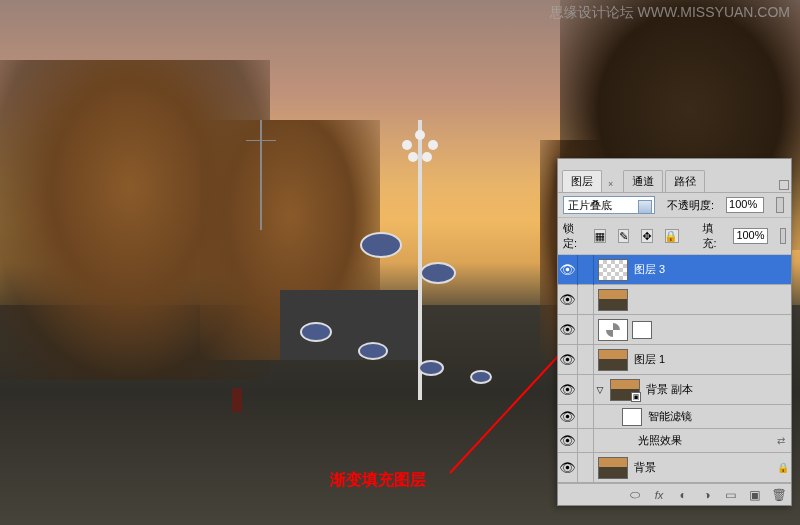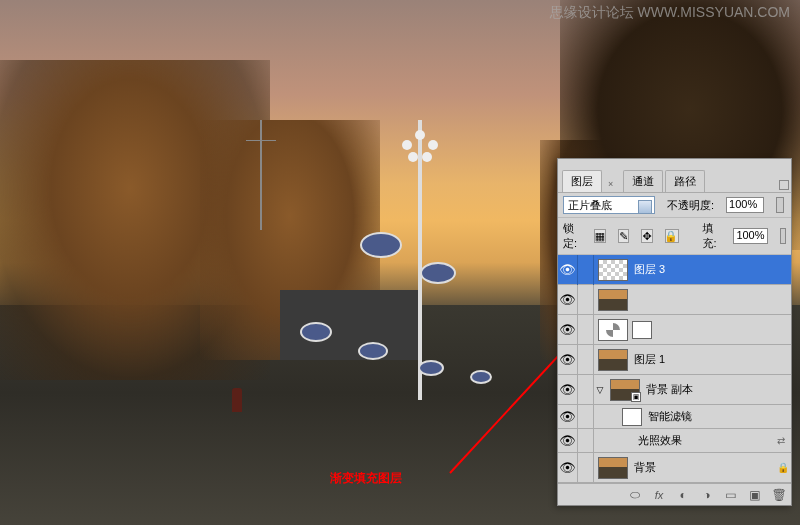--- a/index.html
+++ b/index.html
@@ -16,21 +16,21 @@
 .lamphead .bulb{position:absolute;width:10px;height:10px;border-radius:50%;background:#eee}
 .lamphead .bulb:nth-child(1){top:0;left:15px}.lamphead .bulb:nth-child(2){top:10px;left:2px}.lamphead .bulb:nth-child(3){top:10px;left:28px}.lamphead .bulb:nth-child(4){top:22px;left:8px}.lamphead .bulb:nth-child(5){top:22px;left:22px}
 .tower{position:absolute;left:260px;top:120px;width:2px;height:110px;background:#888}
 .tower::before,.tower::after{content:"";position:absolute;top:0;width:14px;height:1px;background:#888}
 .tower::before{left:-14px;top:20px}.tower::after{left:2px;top:20px}
 .person{position:absolute;left:232px;top:388px;width:10px;height:24px;background:#5a2018;border-radius:3px 3px 0 0}
 .signs{position:absolute;left:300px;top:232px;width:260px;height:180px}
 .sign{position:absolute;width:42px;height:26px;border-radius:50%;background:#4a5a8a;border:2px solid #ddd}
 .sign.s1{left:60px;top:0}.sign.s2{left:120px;top:30px;width:36px;height:22px}.sign.s3{left:0px;top:90px;width:32px;height:20px}.sign.s4{left:58px;top:110px;width:30px;height:18px}.sign.s5{left:118px;top:128px;width:26px;height:16px}.sign.s6{left:170px;top:138px;width:22px;height:14px}
 .building{position:absolute;left:280px;top:290px;width:140px;height:70px;background:#3a3a3a}
-.annot{position:absolute;left:330px;top:470px;color:#ff0000;font-size:12px;font-weight:bold}
+.annot{position:absolute;left:330px;top:470px;color:#ff0000;font-size:16px;font-weight:bold}
 .arrow{position:absolute;left:440px;top:275px;width:220px;height:200px;pointer-events:none}
 .watermark{position:absolute;top:4px;right:10px;color:#aaa;font-size:14px;opacity:.7}
 
 .panel{position:absolute;right:8px;top:158px;width:235px;background:#d4d4d4;border:1px solid #888;box-shadow:-2px 2px 6px rgba(0,0,0,.3)}
 .tabs{display:flex;background:#d4d4d4;border-bottom:1px solid #aaa;height:34px;align-items:flex-end;padding-left:4px}
 .tab{padding:3px 8px;background:#d4d4d4;border:1px solid #aaa;border-bottom:none;margin-right:2px;cursor:pointer;border-radius:2px 2px 0 0}
 .tab.active{background:#e8e8e8}
 .tab.x{margin-left:-4px;border:none;background:none;font-size:9px;color:#666}
 .tabs .sp{flex:1}
 .mini{width:10px;height:10px;border:1px solid #888;margin:2px;cursor:pointer;display:inline-block}

